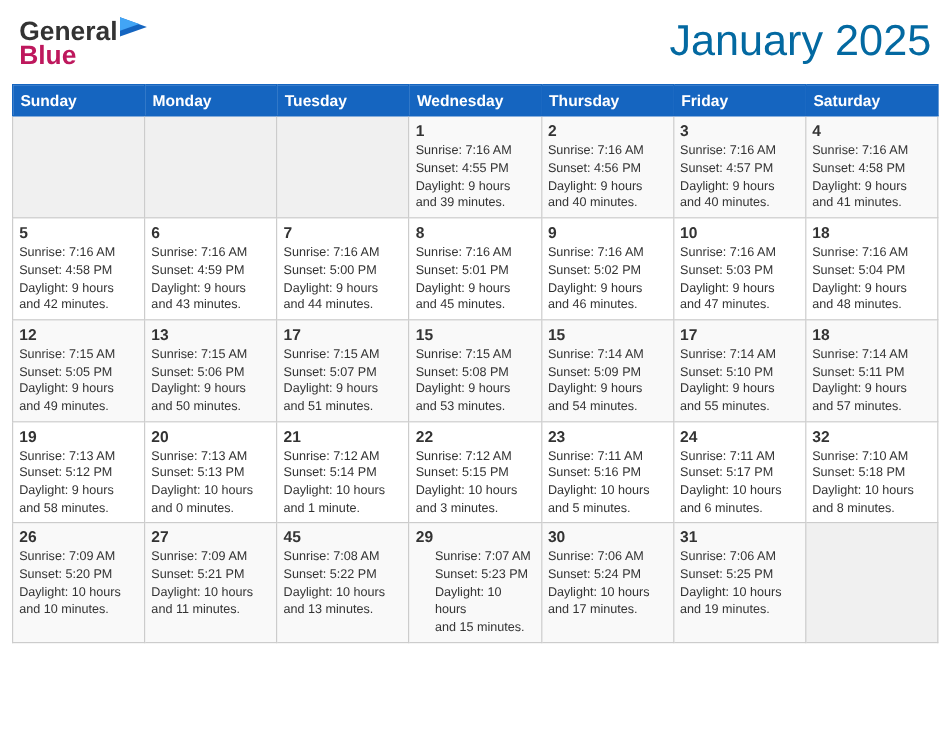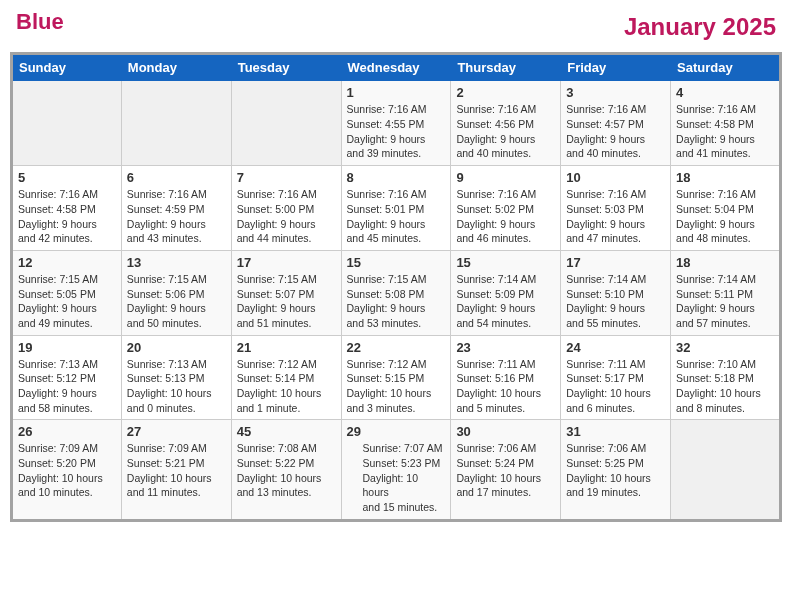--- a/index.html
+++ b/index.html
@@ -32,33 +32,33 @@
       width: 24px;
       height: 20px;
       margin-left: 2px;
       position: relative;
       top: -2px;
     }
     .title-block {
       text-align: right;
     }
     .month-title {
-      font-size: 24px;
-      font-weight: bold;
-      color: #be185d;
+      font-size: 36px;
+      font-weight: normal;
+      color: #0369a1;
       line-height: 1.1;
     }
     .location {
       font-size: 16px;
       color: #444;
     }
     .calendar {
       width: 100%;
       border-collapse: collapse;
-      border: 3px solid #a3a3a3;
+      border: 1px solid #a3a3a3;
     }
     .calendar th {
       background-color: #1565c0;
       color: #fff;
       text-align: left;
       padding: 5px 6px;
       font-size: 13px;
       font-weight: bold;
       border: 1px solid #1565c0;
     }
@@ -92,20 +92,27 @@
     .empty-cell {
       background: #f0f0f0 !important;
     }
   </style>
 </head>
 <body>
 
 <div class="header">
   <div class="logo">
     <div>
+      <div style="display:flex;align-items:center;">
+        <span class="logo-text logo-general">General</span>
+        <svg class="logo-icon" viewBox="0 0 30 24">
+          <polygon points="0,0 28,10 0,20" fill="#1565c0"></polygon>
+          <polygon points="0,0 20,7 0,14" fill="#42a5f5"></polygon>
+        </svg>
+      </div>
       <div class="logo-text logo-blue" style="margin-top:-4px;">Blue</div>
     </div>
   </div>
   <div class="title-block">
     <div class="month-title">January 2025</div>
   </div>
 </div>
 
 <table class="calendar">
   <thead>

